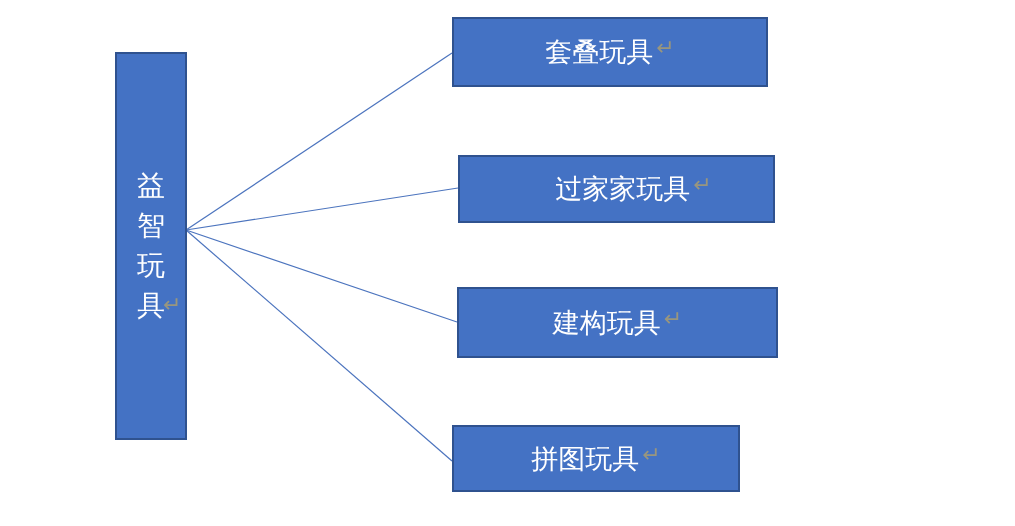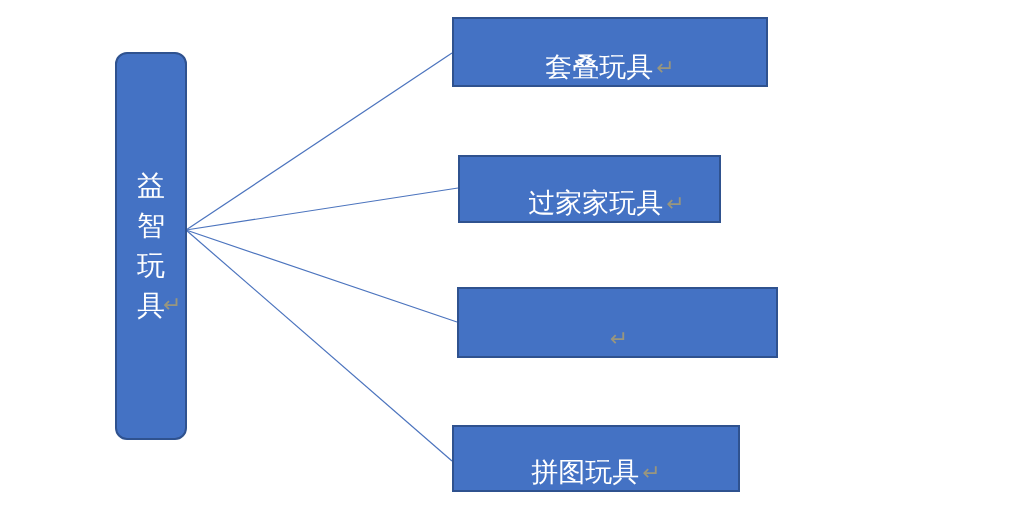--- a/index.html
+++ b/index.html
@@ -32,43 +32,41 @@
     display: flex;
     align-items: center;
     justify-content: center;
     color: #ffffff;
   }
   .node-root {
     left: 115px;
     top: 52px;
     width: 72px;
     height: 388px;
-    border-radius: 12px;
   }
   .vtext {
     width: 30px;
     font-size: 28px;
     line-height: 40px;
     text-align: center;
     word-break: break-all;
     color: #ffffff;
   }
   .vmark {
     position: absolute;
     left: 46px;
     top: 238px;
     font-size: 22px;
     color: #99967E;
   }
   .child {
     font-size: 27px;
-    align-items: flex-end;
   }
   .child-1 { left: 452px; top: 17px;  width: 316px; height: 70px; }
-  .child-2 { left: 458px; top: 155px; width: 263px; height: 68px; padding-left: 34px; }
+  .child-2 { left: 458px; top: 155px; width: 317px; height: 68px; padding-left: 34px; }
   .child-3 { left: 457px; top: 287px; width: 321px; height: 71px; }
   .child-4 { left: 452px; top: 425px; width: 288px; height: 67px; }
   .hmark {
     font-size: 22px;
     color: #99967E;
     margin-left: 3px;
     position: relative;
     top: -4px;
   }
 </style>
@@ -93,20 +91,21 @@
     <span>套叠玩具</span>
     <span class="hmark">↵</span>
   </div>
 
   <div class="node child child-2">
     <span>过家家玩具</span>
     <span class="hmark">↵</span>
   </div>
 
   <div class="node child child-3">
+    <span>建构玩具</span>
     <span class="hmark">↵</span>
   </div>
 
   <div class="node child child-4">
     <span>拼图玩具</span>
     <span class="hmark">↵</span>
   </div>
 
 </div>
 

